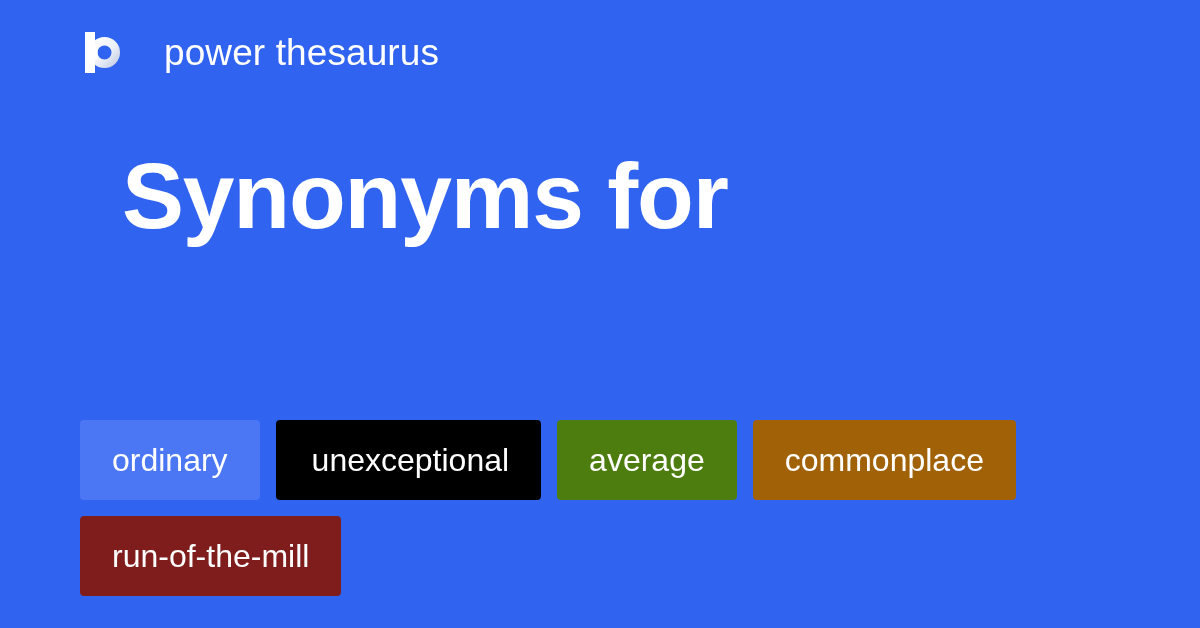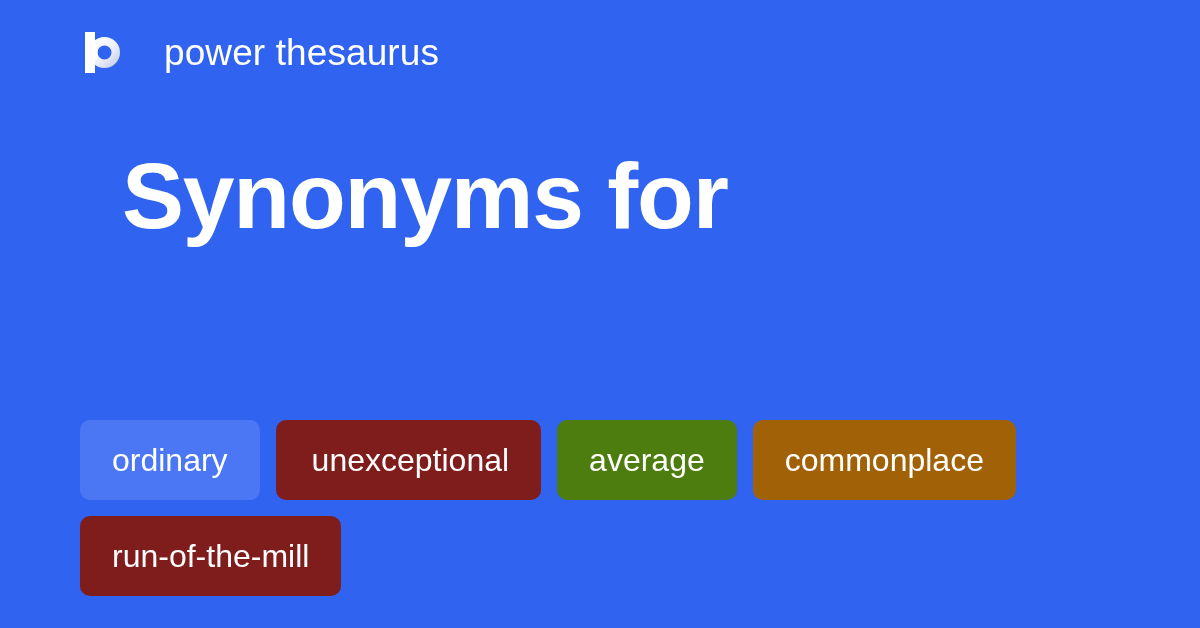--- a/index.html
+++ b/index.html
@@ -66,21 +66,21 @@
     left: 80px;
     top: 420px;
     width: 1060px;
     display: flex;
     flex-wrap: wrap;
     gap: 16px;
   }
 
   .chip {
     background: #4b77f5;
-    border-radius: 10px;
+    border-radius: 4px;
     height: 80px;
     padding: 0 32px;
     display: flex;
     align-items: center;
     justify-content: center;
     color: #ffffff;
     font-size: 32px;
     font-weight: 400;
     line-height: 1;
     white-space: nowrap;
@@ -110,17 +110,17 @@
   </span>
   <span class="brand-name">power thesaurus</span>
 </div>
 
 <h1 class="headline">
   <span class="hl-line">Synonyms for</span>
 </h1>
 
 <div class="chips">
   <span class="chip" style="background: rgb(75, 119, 245); color: rgb(255, 255, 255);">ordinary</span>
-  <span class="chip" style="background: #7f1d1d; color: rgb(255, 255, 255); padding-left: 36px;">unexceptional</span>
+  <span class="chip" style="background: #000000; color: rgb(255, 255, 255); padding-left: 36px;">unexceptional</span>
   <span class="chip" style="background: #4d7c0f; color: rgb(255, 255, 255);">average</span>
   <span class="chip" style="background: #a16207; color: rgb(255, 255, 255);">commonplace</span>
   <span class="chip" style="background: #7f1d1d; color: rgb(255, 255, 255);">run-of-the-mill</span>
 </div>
 
 </body></html>

